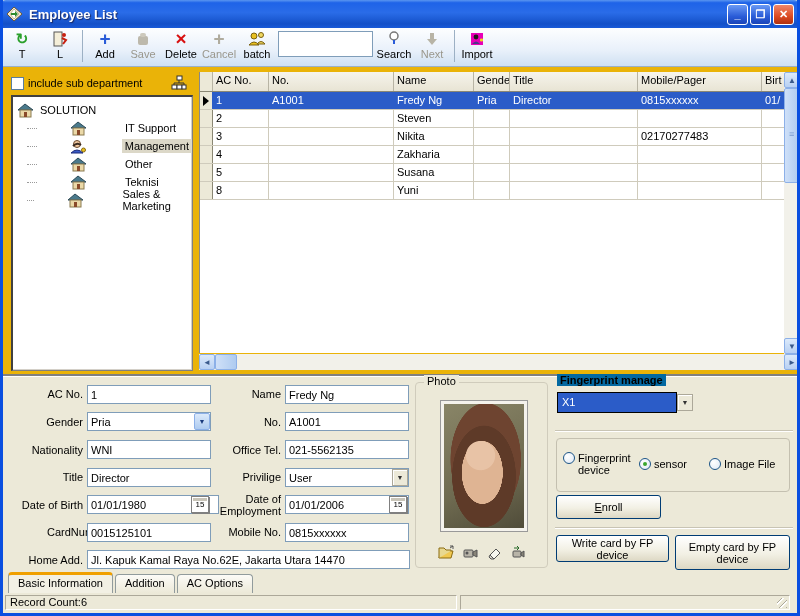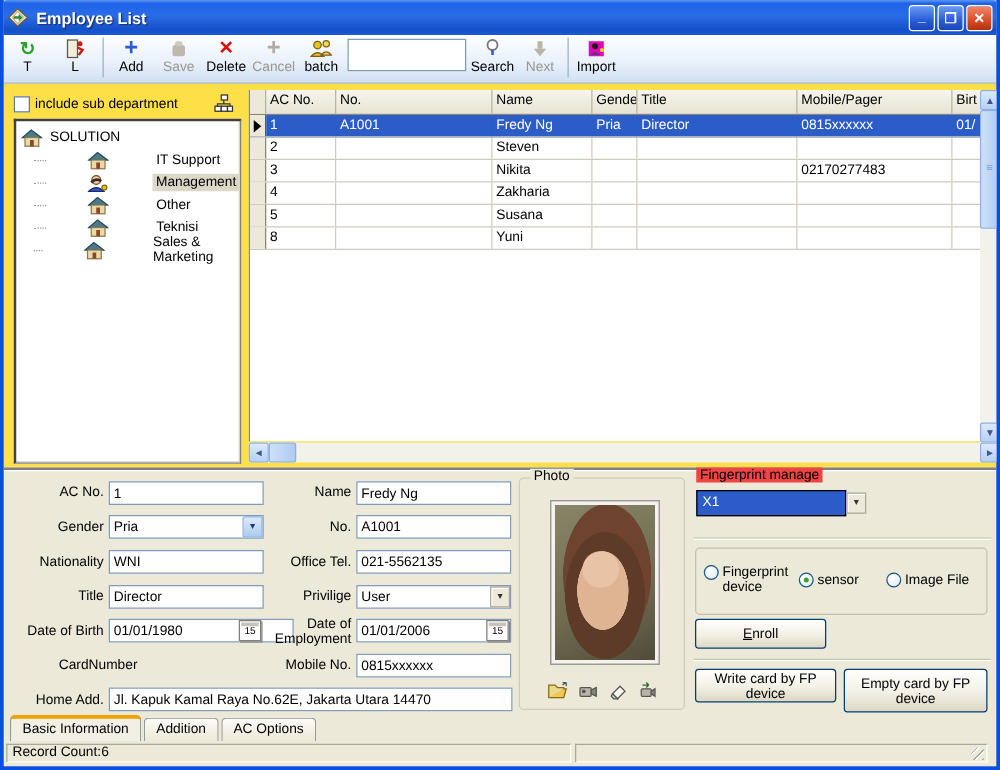--- a/index.html
+++ b/index.html
@@ -23,21 +23,21 @@
     display:flex; align-items:flex-start; }
   .tbtn { width:38px; height:37px; display:flex; flex-direction:column; align-items:center; justify-content:flex-start; padding-top:2px; cursor:default; }
   .tbtn .ic { height:18px; display:flex; align-items:center; justify-content:center; }
   .tbtn .lbl { font-size:11px; line-height:13px; }
   .tbtn.disabled .lbl { color:#9a978c; }
   .tsep { width:1px; height:32px; background:#9cb0c4; margin:2px 3px 0 3px; }
   .glyph { font-weight:bold; }
   .searchbox { width:95px; height:26px; margin:3px 2px 0 2px; border:1px solid #7F9DB9; background:#fff; font-size:11px; padding:2px; }
 
   
-  .main { position:absolute; left:0; top:67px; width:794px; height:307px; background:#fde047; }
+  .main { position:absolute; left:0; top:67px; width:794px; height:307px; background:#eab308; }
   .chkrow { position:absolute; left:8px; top:8px; width:180px; height:16px; display:flex; align-items:center; }
   .chk { width:13px; height:13px; border:1px solid #5A7E9E; background:#fff; margin-right:4px; }
   .tree { position:absolute; left:8px; top:28px; width:182px; height:276px; background:#fff;
     border:1px solid #808080; border-top:2px solid #404040; border-left:2px solid #404040; box-shadow:inset -1px -1px 0 #d4d0c8; padding-top:4px; }
   .titem { display:flex; align-items:center; height:18px; padding-left:4px; }
   .titem .tlabel { padding:1px 3px; }
   .titem.child { padding-left:14px;gap:32px; }
   .titem.child .dot { width:10px; height:1px; border-top:1px dotted #9a9a9a; margin-right:1px; }
   .titem.selected .tlabel { background:#DCD8C8; }
   .ticon { width:17px; height:15px; margin-right:3px; flex:0 0 auto; }
@@ -385,24 +385,25 @@
         <span>▼</span>
       </div>
 
     <span class="flabel" style="left:0;top:68px;width:80px;">Nationality</span>
     <input class="finput" style="left: 84px; top: 64px; width: 124px;" value="WNI">
 
     <span class="flabel" style="left:0;top:95px;width:80px;">Title</span>
     <input class="finput" style="left: 84px; top: 92px; width: 124px;" value="Director">
 
     <span class="flabel" style="left:-6px;top:123px;width:86px;">Date of Birth</span>
-    <input class="finput" style="left: 84px; top: 119px; width: 148px;" value="01/01/1980">
+    <input class="finput" style="left: 84px; top: 119px; width: 132px;" value="01/01/1980">
     <div class="datebtn" style="left:188px;top:120px;"><span>15</span></div>
 
     <span class="flabel" style="left:0;top:150px;width:80px;padding-left:44px;">CardNumber</span>
+    <input class="finput" style="left: 84px; top: 147px; width: 124px;" value="0015125101">
 
     <span class="flabel" style="left:0;top:178px;width:80px;">Home Add.</span>
     <input class="finput" style="left: 84px; top: 174px; width: 323px;" value="Jl. Kapuk Kamal Raya No.62E, Jakarta Utara 14470">
 
     <span class="flabel" style="left:198px;top:12px;width:80px;">Name</span>
     <input class="finput" style="left: 282px; top: 9px; width: 124px;" value="Fredy Ng">
 
     <span class="flabel" style="left:198px;top:40px;width:80px;">No.</span>
     <input class="finput" style="left: 282px; top: 36px; width: 124px;" value="A1001">
 
@@ -442,21 +443,21 @@
           </svg>
         <svg class="pic" viewBox="0 0 17 16">
             <rect x="3" y="6" width="8" height="6" rx="1" fill="#B8B4A8" stroke="#555"></rect>
             <polygon points="11,8 14,6 14,12 11,10" fill="#888478" stroke="#555"></polygon>
             <path d="M4 3 H9 M9 3 L7 1 M9 3 L7 5" stroke="#2a6a2a" fill="none"></path>
           </svg>
       </div>
     </div>
 
     <div class="groupbox" style="left:552px;top:6px;width:238px;height:186px;border:none;">
-      <span class="grouplabel" style="left:2px;background:#ef4444;">Fingerprint manage</span>
+      <span class="grouplabel" style="left:2px;background:#0369a1;font-weight:bold;">Fingerprint manage</span>
       <div style="position:absolute;left:2px;top:10px;width:120px;height:21px;border:1px solid #000;background:#2B5CC8;color:#fff;padding:3px 0 0 4px;">
         <span>X1</span>
       </div>
       <div class="combo-arrow-cl" style="left:122px;top:12px;">
           <span>▼</span>
         </div>
       <div class="hline" style="left:0;top:48px;width:238px;"></div>
       <div class="groupbox" style="left:1px;top:56px;width:234px;height:54px;border-color:#C4C0B0;">
         <div class="radio" style="left:6px;top:13px;width:66px;">
           <span class="rcirc"></span>

